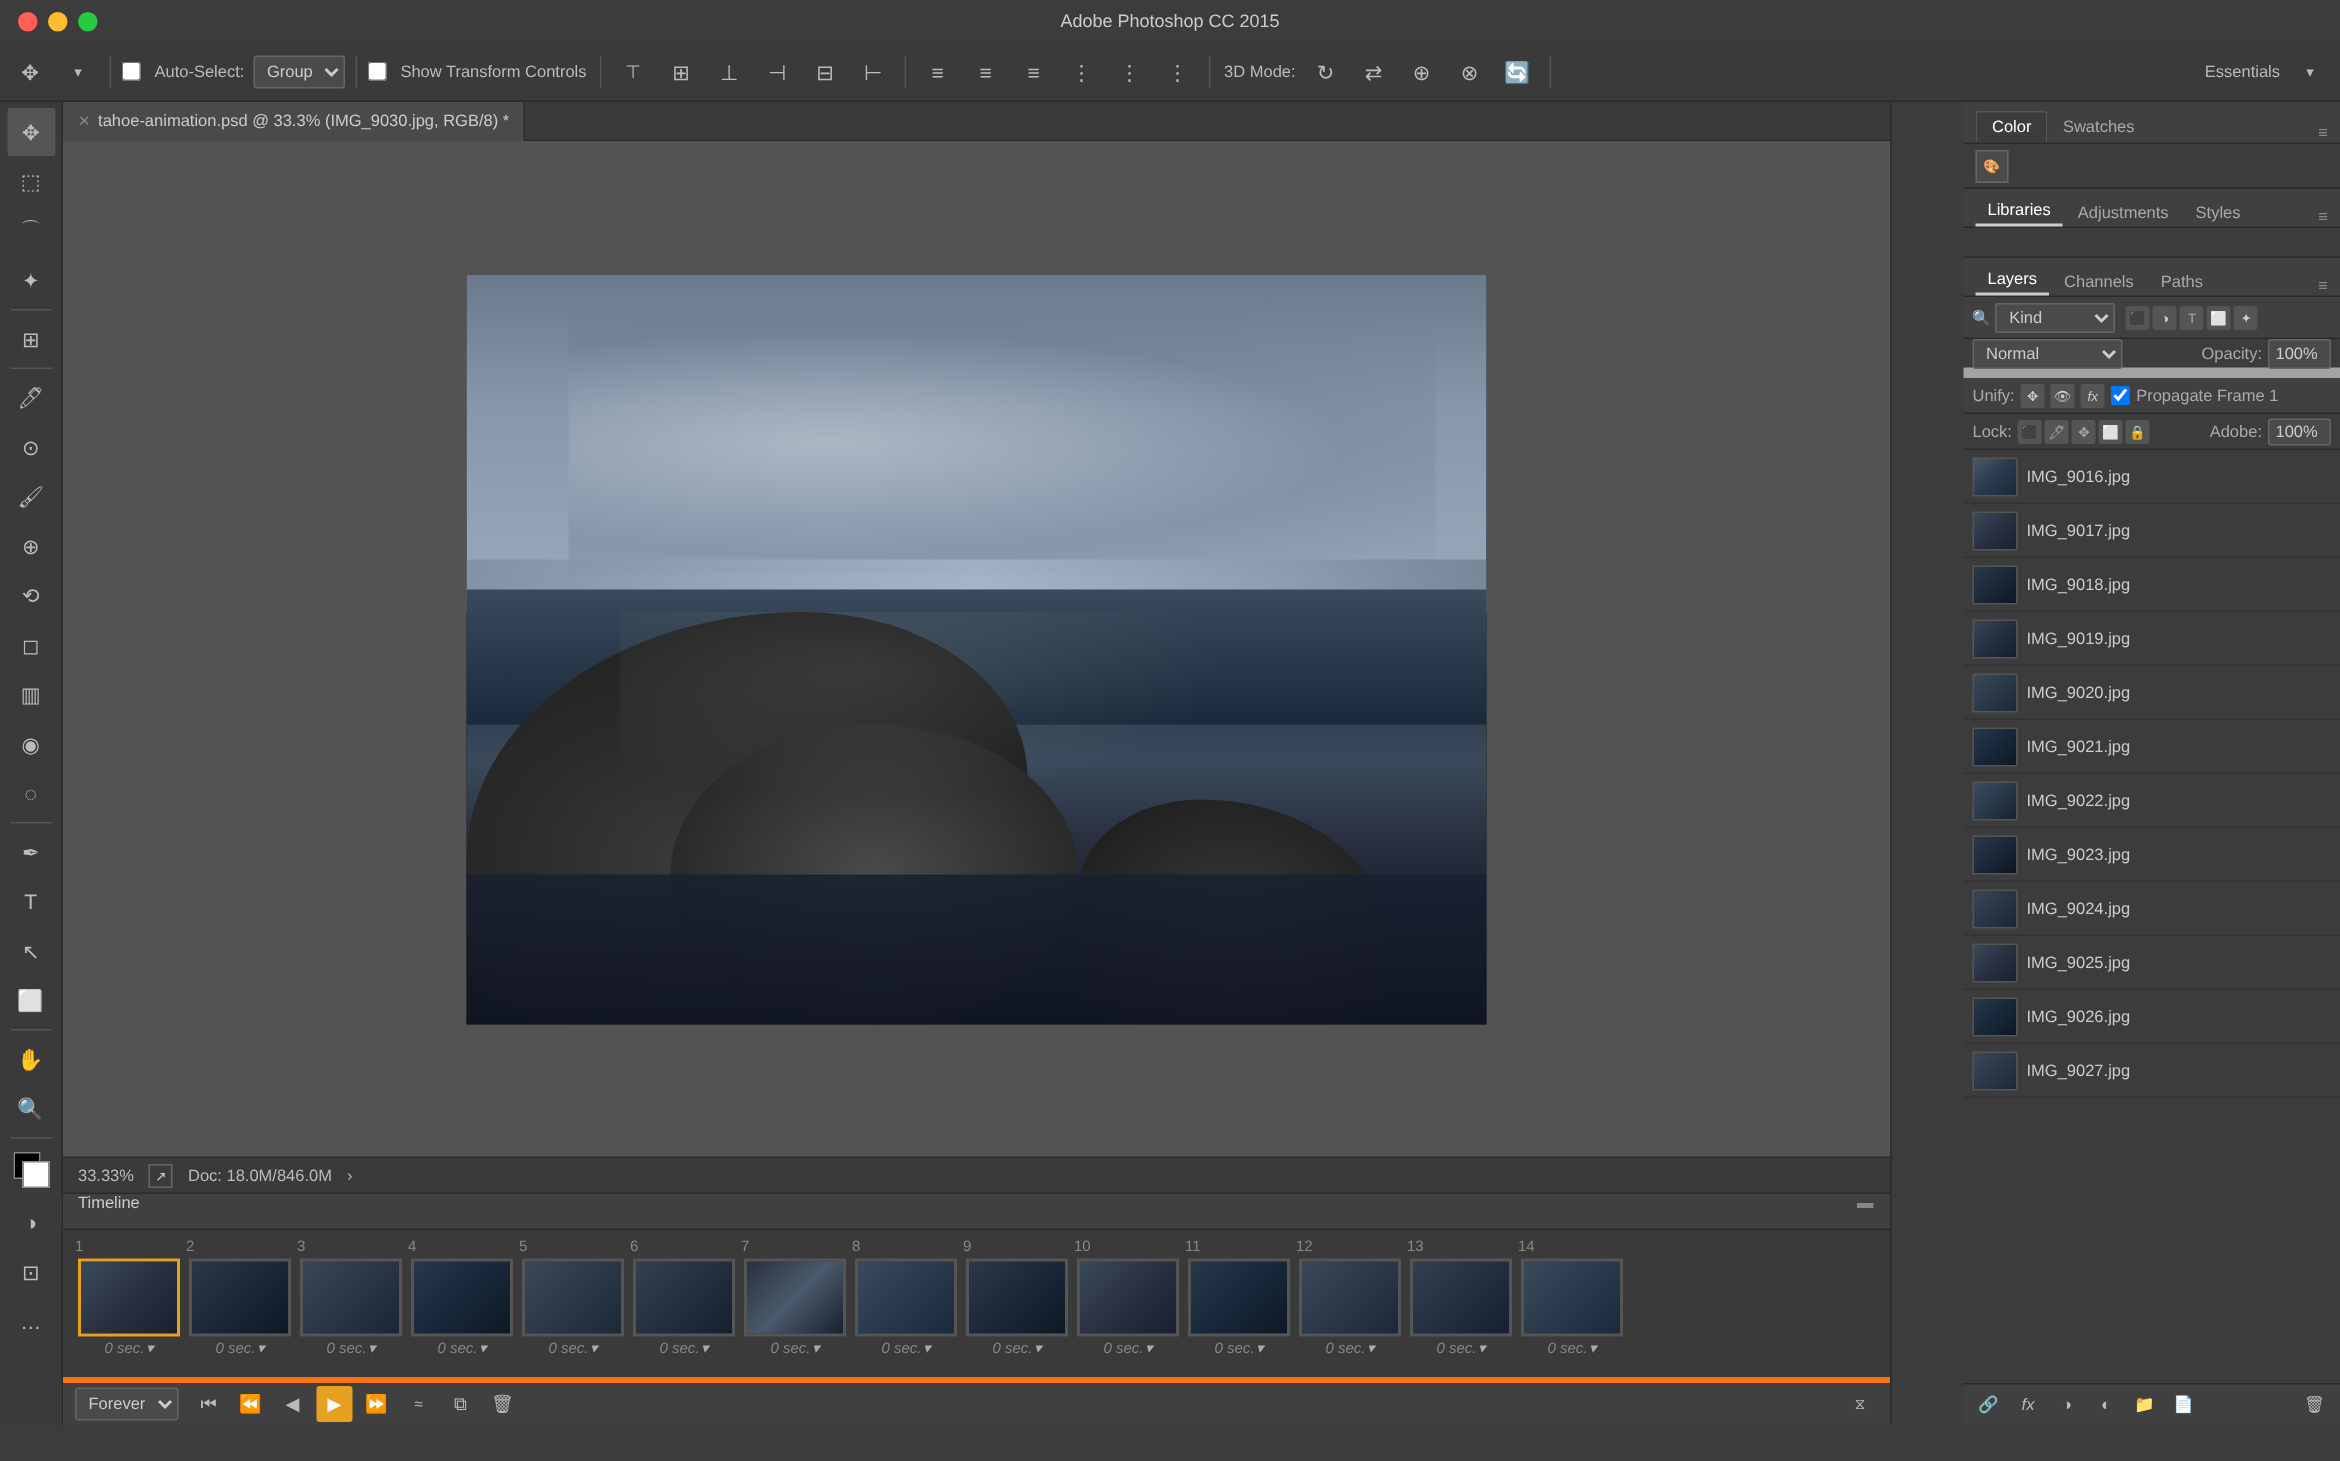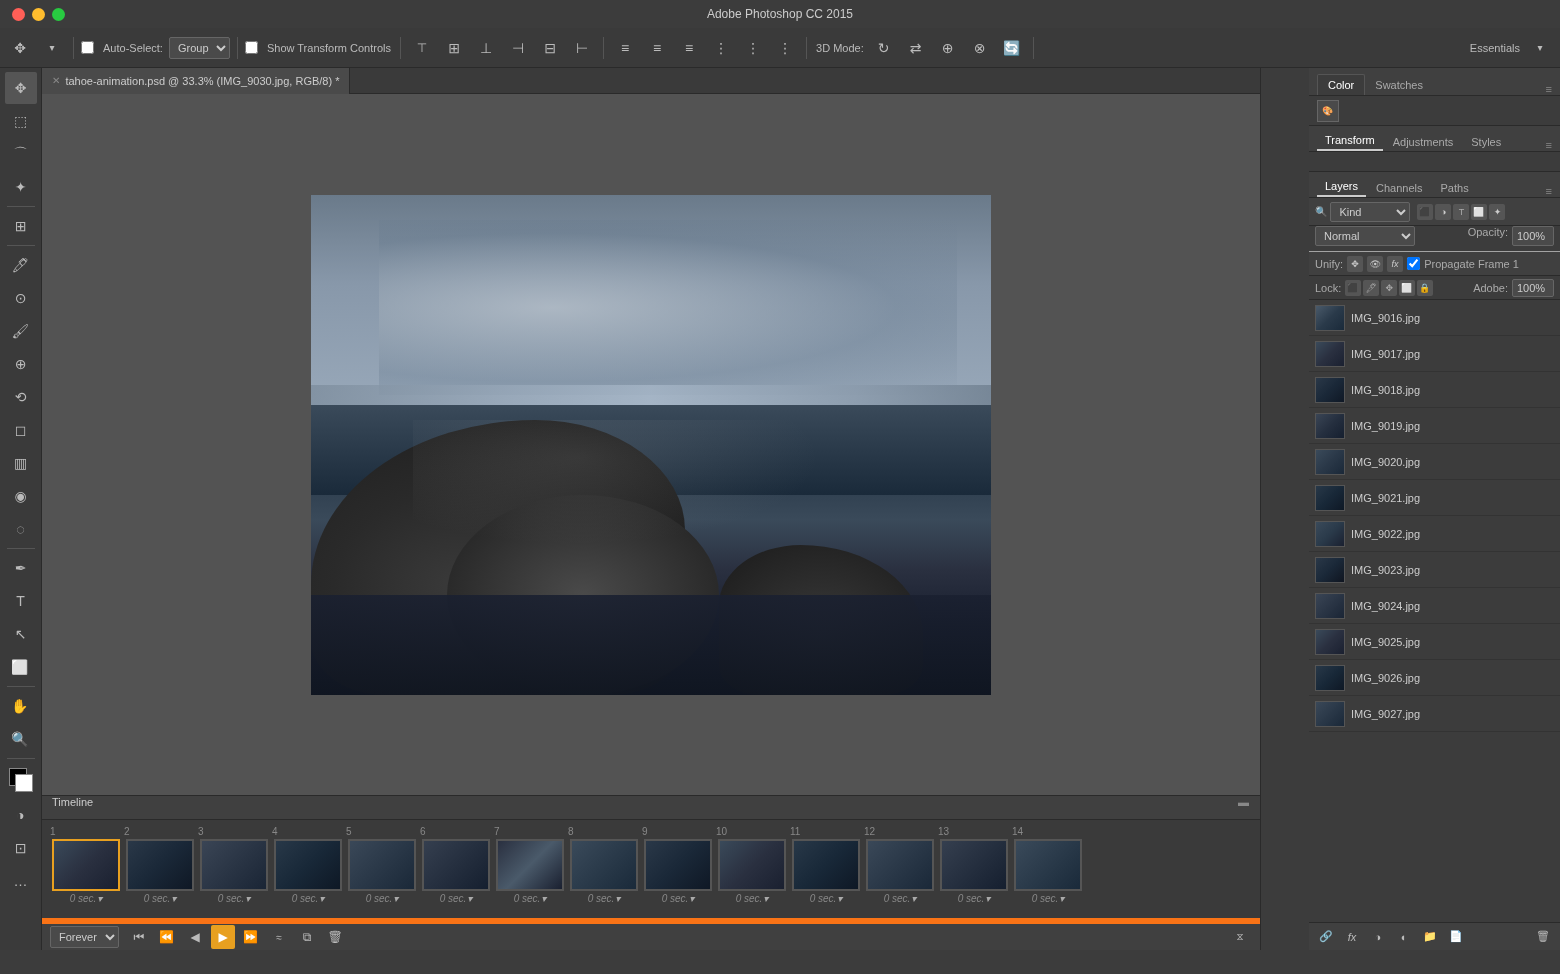--- a/index.html
+++ b/index.html
@@ -257,21 +257,21 @@
       display: flex;
       align-items: center;
       gap: 1px;
     }
     .frame-timing span { color: #888; font-style: italic; }
 
     
     .timeline-controls {
       height: 32px;
       background: #404040;
-      border-top: 6px solid #f97316;
+      border-top: 4px solid #f97316;
       display: flex;
       align-items: center;
       padding: 0 8px;
       gap: 4px;
     }
     .tl-ctrl-btn {
       width: 24px;
       height: 24px;
       display: flex;
       align-items: center;
@@ -366,24 +366,24 @@
       border: 1px solid #666;
       color: #ccc;
       font-size: 11px;
       padding: 1px 4px;
       border-radius: 2px;
       height: 20px;
       width: 80px;
     }
     .layers-row {
       display: flex;
-      align-items: flex-start;
+      align-items: center;
       height: 26px;
       padding: 0 6px;
-      border-bottom: 1px solid #a3a3a3;
+      border-bottom: 7px solid #a3a3a3;
       gap: 4px;
     }
     .layers-row input[type=text] {
       background: #4a4a4a;
       border: 1px solid #666;
       color: #ccc;
       font-size: 11px;
       padding: 1px 4px;
       border-radius: 2px;
       height: 20px;
@@ -575,20 +575,26 @@
 
             <div style="position:absolute;bottom:0;right:10%;width:30%;height:30%;background:radial-gradient(ellipse at 50% 60%,#3a3a3a 0%,#1a1a1a 100%);border-radius:40% 60% 20% 20%;"></div>
 
             <div style="position:absolute;bottom:0;left:0;right:0;height:20%;background:linear-gradient(180deg,#1a2030 0%,#0f1520 100%);opacity:0.9;"></div>
 
             <div style="position:absolute;bottom:30%;left:15%;width:60%;height:25%;background:radial-gradient(ellipse at 40% 30%,rgba(180,180,180,0.15) 0%,transparent 70%);"></div>
           </div>
         </div>
       </div>
 
+      <div class="status-bar">
+        <span class="status-text">33.33%</span>
+        <div style="width:16px;height:16px;border:1px solid #666;display:flex;align-items:center;justify-content:center;font-size:9px;cursor:pointer;">↗</div>
+        <span class="status-text">Doc: 18.0M/846.0M</span>
+        <span class="status-text">›</span>
+      </div>
     </div>
 
     <div class="timeline-panel">
       <div class="timeline-header">
         <span class="timeline-title">Timeline</span>
         <div style="width:12px;height:12px;cursor:pointer;color:#888;">▬</div>
       </div>
 
       <div class="timeline-content">
         <div class="timeline-frames">
@@ -780,21 +786,21 @@
       <div class="panel-tab">Swatches</div>
       <div style="margin-left:auto;cursor:pointer;color:#888;font-size:11px;">≡</div>
     </div>
 
     <div style="height:30px;background:#3c3c3c;border-bottom:1px solid #2a2a2a;display:flex;align-items:center;padding:0 8px;gap:6px;">
 
       <div style="width:22px;height:22px;background:#4a4a4a;border:1px solid #666;display:flex;align-items:center;justify-content:center;font-size:9px;color:#aaa;">🎨</div>
     </div>
 
     <div class="panel-section-tabs">
-      <div class="sec-tab active">Transform</div>
+      <div class="sec-tab active">Libraries</div>
       <div class="sec-tab">Adjustments</div>
       <div class="sec-tab">Styles</div>
       <div style="margin-left:auto;cursor:pointer;color:#888;font-size:11px;">≡</div>
     </div>
 
     <div style="height:20px;background:#3c3c3c;border-bottom:1px solid #2a2a2a;"></div>
 
     <div class="panel-section-tabs">
       <div class="sec-tab active">Layers</div>
       <div class="sec-tab">Channels</div>

